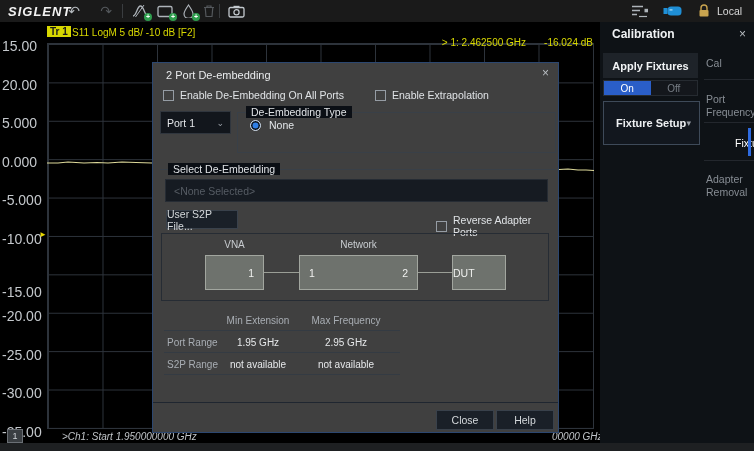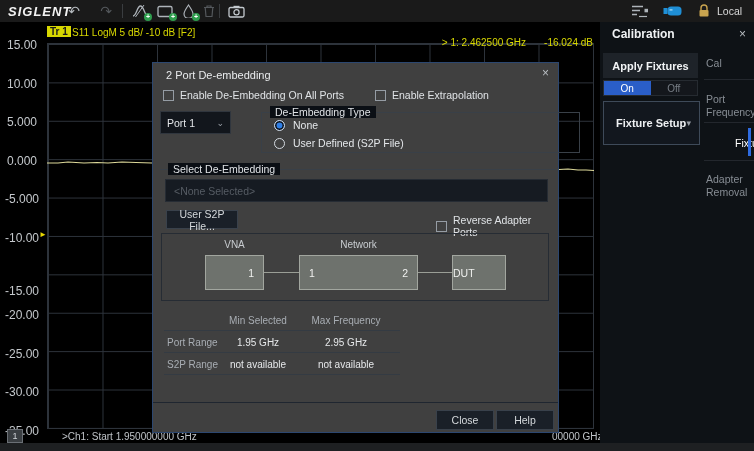--- a/index.html
+++ b/index.html
@@ -17,49 +17,49 @@
   .vsep{top:4px;width:1px;height:14px;background:#3a3d40;}
   .badge{position:absolute;right:-2px;bottom:-1px;width:8px;height:8px;border-radius:50%;
          background:#2f9e4e;color:#fff;font-size:7px;line-height:8px;text-align:center;font-weight:bold;}
   .local{top:5px;font-size:10.5px;color:#d8d8d8;}
   
   .plot-grid{left:47px;top:43px;width:547px;height:386px;
      border:1px solid #2d333b;box-sizing:border-box;
      background-image:linear-gradient(to right,#2d333b 1px,transparent 1px),
                       linear-gradient(to bottom,#2d333b 1px,transparent 1px);
      background-size:calc(100%/10) calc(100%/10);}
-  .ylab{width:40px;text-align:center;font-size:12px;color:#c4c8cc;left:2px;}
+  .ylab{width:40px;text-align:left;font-size:14px;color:#c4c8cc;left:2px;}
   .refmark{left:39px;top:230px;font-size:8px;color:#e8d800;}
   .trbadge{left:47px;top:26px;background:#d8d800;color:#1a1a1a;font-size:10px;padding:0 3px;font-weight:bold;}
   .trinfo{left:72px;top:27px;font-size:10px;color:#d8d800;}
   .mreadout{top:37px;right:161px;display:flex;gap:18px;font-size:10px;color:#d8d800;}
   
   .chbadge{left:7px;top:429px;width:14px;height:12px;background:#3a3e42;border:1px solid #6a6f75;
            color:#cfd3d7;font-size:9px;text-align:center;line-height:12px;}
-  .status{top:431px;font-size:10px;color:#c0c4c8;}
+  .status{top:431px;font-size:10px;color:#c0c4c8;font-style:italic;}
   .botstrip{left:0;top:443px;width:754px;height:8px;background:#1e2022;}
   
   .dialog{left:152px;top:62px;width:407px;height:371px;background:#404040;
           border:1px solid #2c4770;box-sizing:border-box;z-index:5;}
   .dtitle{left:13px;top:6px;font-size:11px;color:#e8eaec;}
   .xbtn{font-size:12px;color:#b8bdc2;line-height:12px;}
   .cbox{width:9px;height:9px;border:1px solid #959ca4;background:transparent;display:inline-block;}
   .cbrow{display:flex;align-items:center;gap:6px;font-size:10.5px;color:#dfe2e5;}
   .dropdown{background:#12161c;border:1px solid #30363e;box-sizing:border-box;
             font-size:10.5px;color:#e2e5e8;display:flex;align-items:center;}
   .chev{color:#9aa0a8;font-size:9px;margin-left:auto;}
-  .fieldset{border:1px solid #394048;box-sizing:border-box;margin-left:24px;}
+  .fieldset{border:1px solid #394048;box-sizing:border-box;}
   .legend{position:absolute;top:-7px;left:8px;background:#0b0f15;padding:0 5px;font-size:10.5px;color:#dfe2e5;}
   .radio{width:9px;height:9px;border:1px solid #d4dae0;border-radius:50%;display:inline-block;background:transparent;}
   .radio.sel{background:#2f7fe6;box-shadow:inset 0 0 0 1.5px #0b0f15;}
   .radrow{display:flex;align-items:center;gap:8px;font-size:10.5px;color:#e4e7ea;}
   .nfield{background:#161b22;border:1px solid #262c34;box-sizing:border-box;font-size:10.5px;
           color:#565c64;display:flex;align-items:center;padding-left:8px;}
   .dbtn{background:#1a2028;border:1px solid #39414b;box-sizing:border-box;font-size:10.5px;
-        color:#d4d8db;display:flex;align-items:center;justify-content:center;text-align:center;}
+        color:#d4d8db;display:flex;align-items:center;justify-content:center;}
   .diag{border:1px solid #262c34;box-sizing:border-box;}
   .diaglab{font-size:10px;color:#c8ccd0;text-align:center;}
   .nodebox{background:#6e726d;border:1px solid #a2a69f;box-sizing:border-box;color:#f0f1ef;
            font-size:10.5px;display:flex;align-items:center;}
   .wire{height:1px;background:#9a9e96;}
   .th{font-size:10px;color:#a8adb3;text-align:center;width:90px;}
   .tl{font-size:10px;color:#a8adb3;}
   .tv{font-size:10px;color:#e6e8ea;text-align:center;width:90px;}
   .hline{height:1px;background:#343b43;}
   
@@ -143,21 +143,21 @@
   </div>
   <div class="abs local" style="left:717px">Local</div>
 </div>
 
 <div class="abs trbadge">Tr 1</div>
 <div class="abs trinfo">S11 LogM 5 dB/ -10 dB [F2]</div>
 
 <div class="abs plot-grid"></div>
 
 <span class="abs ylab" style="top:38px">15.00</span>
-<span class="abs ylab" style="top:77px">10.00</span>
+<span class="abs ylab" style="top:77px">20.00</span>
 <span class="abs ylab" style="top:115px">5.000</span>
 <span class="abs ylab" style="top:154px">0.000</span>
 <span class="abs ylab" style="top:192px">-5.000</span>
 <span class="abs ylab" style="top:231px">-10.00</span>
 <span class="abs ylab" style="top:284px">-15.00</span>
 <span class="abs ylab" style="top:308px">-20.00</span>
 <span class="abs ylab" style="top:347px">-25.00</span>
 <span class="abs ylab" style="top:385px">-30.00</span>
 <span class="abs ylab" style="top:424px">-35.00</span>
 
@@ -219,24 +219,20 @@
     <span>Port 1</span>
     <span class="chev">⌄</span>
   </div>
 
   <div class="abs fieldset" style="left:84px;top:49px;width:319px;height:41px">
     <span class="legend">De-Embedding Type</span>
     <div class="abs radrow" style="left:12px;top:6px">
       <span class="radio sel"></span>
       <span>None</span>
     </div>
-    <div class="abs radrow" style="left:12px;top:24px">
-      <span class="radio"></span>
-      <span>User Defined (S2P File)</span>
-    </div>
   </div>
 
   <div class="abs" style="left:7px;top:106px;width:396px;height:40px;border-top:1px solid #394048">
     <span class="legend">Select De-Embedding</span>
   </div>
   <div class="abs nfield" style="left:12px;top:116px;width:383px;height:23px">
     <span>&lt;None Selected&gt;</span>
   </div>
   <div class="abs dbtn" style="left:13px;top:147px;width:72px;height:19px">
     <span>User S2P File...</span>
@@ -256,21 +252,21 @@
     <div class="abs nodebox" style="left:137px;top:21px;width:119px;height:35px;justify-content:space-between;padding:0 9px;box-sizing:border-box">
       <span>1</span>
       <span>2</span>
     </div>
     <div class="abs wire" style="left:256px;top:38px;width:34px"></div>
     <div class="abs nodebox" style="left:290px;top:21px;width:54px;height:35px;">
       <span>DUT</span>
     </div>
   </div>
 
-  <div class="abs th" style="left:60px;top:252px">Min Selected</div>
+  <div class="abs th" style="left:60px;top:252px">Min Extension</div>
   <div class="abs th" style="left:148px;top:252px">Max Frequency</div>
   <div class="abs hline" style="left:11px;top:267px;width:236px"></div>
   <div class="abs tl" style="left:14px;top:274px">Port Range</div>
   <div class="abs tv" style="left:60px;top:274px">1.95 GHz</div>
   <div class="abs tv" style="left:148px;top:274px">2.95 GHz</div>
   <div class="abs hline" style="left:11px;top:289px;width:236px"></div>
   <div class="abs tl" style="left:14px;top:296px">S2P Range</div>
   <div class="abs tv" style="left:60px;top:296px">not available</div>
   <div class="abs tv" style="left:148px;top:296px">not available</div>
   <div class="abs hline" style="left:11px;top:311px;width:236px"></div>

